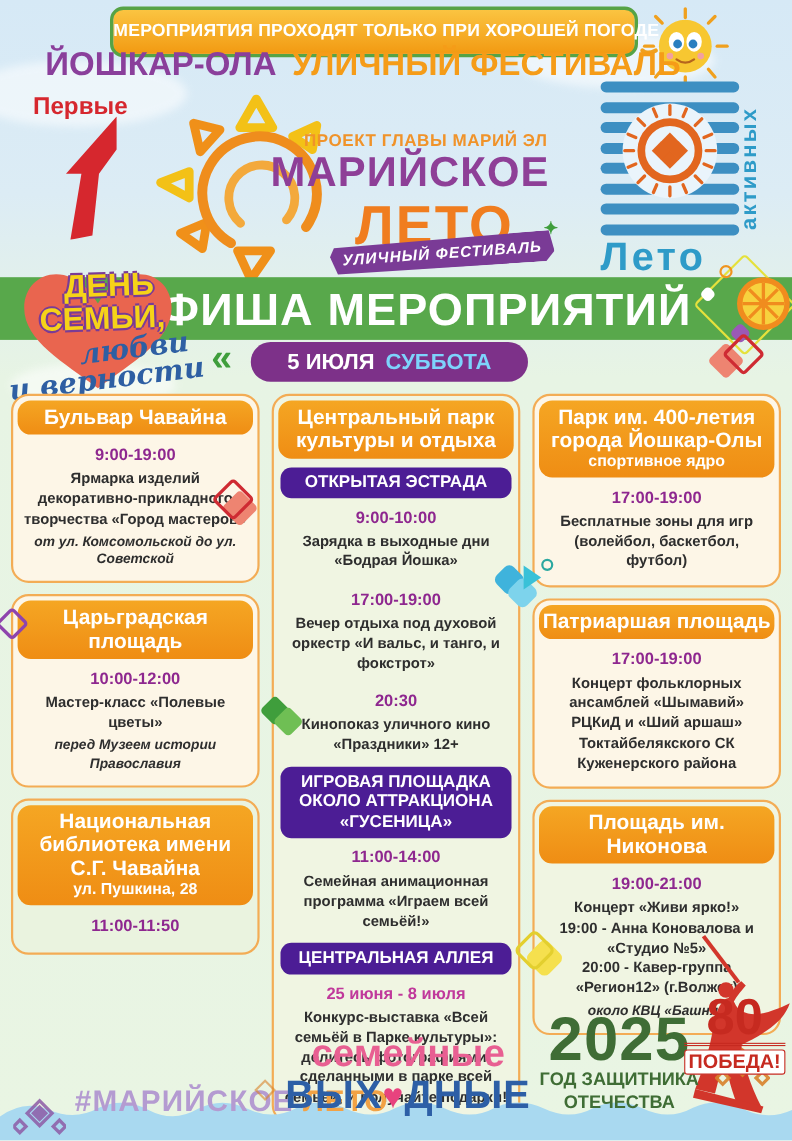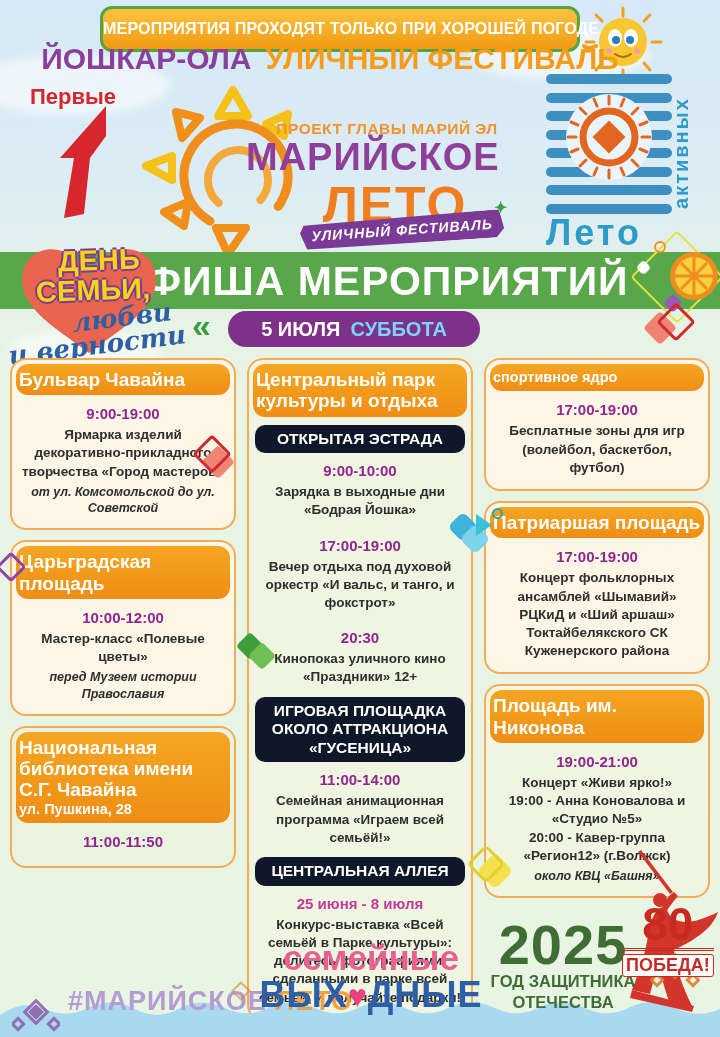--- a/index.html
+++ b/index.html
@@ -57,29 +57,29 @@
   .diam{position:absolute;transform:rotate(45deg);border-radius:4px;}
   .diam-outline{position:absolute;transform:rotate(45deg);border-radius:4px;background:transparent;}
   .ring{position:absolute;border-radius:50%;}
   .tri-right{position:absolute;width:0;height:0;border-top:11px solid transparent;border-bottom:11px solid transparent;border-left:16px solid #39c1d8;}
   
   .cards{position:absolute;left:10px;top:358px;width:700px;display:flex;gap:11px;}
   .col{width:226px;display:flex;flex-direction:column;gap:10px;}
   .card{border:2px solid #f3ac55;border-radius:16px;background:#fdf6e7;padding:4px 4px 10px;box-sizing:border-box;}
   .card.green{background:#eaf3df;}
   .card.green2{background:#f0f5e2;}
-  .card-header{background:linear-gradient(180deg,#f5a623,#ef8d14);border-radius:12px;color:#fff;font-weight:bold;font-size:19px;padding:5px 3px;line-height:1.12;}
+  .card-header{background:linear-gradient(180deg,#f5a623,#ef8d14);border-radius:12px;color:#fff;font-weight:bold;font-size:19px;text-align:center;padding:5px 3px;line-height:1.12;}
   .card-sub{font-size:14.5px;font-weight:bold;line-height:1.2;}
   .card-body{padding:7px 5px 2px;text-align:center;}
   .time{color:#8e278f;font-weight:bold;font-size:15px;margin:3px 0 4px;}
   .time.pink{color:#c0399b;}
   .desc{color:#2e2e2e;font-weight:bold;font-size:13.5px;line-height:1.35;}
   .note{color:#2e2e2e;font-weight:bold;font-style:italic;font-size:12.5px;margin-top:3px;line-height:1.3;}
   .gap{height:14px;}
-  .pill{background:#0f172a;border-radius:10px;color:#fff;font-weight:bold;font-size:15.5px;text-align:center;padding:5px 6px;margin:8px 2px 4px;line-height:1.2;}
+  .pill{background:#4c1d95;border-radius:10px;color:#fff;font-weight:bold;font-size:15.5px;text-align:center;padding:5px 6px;margin:8px 2px 4px;line-height:1.2;}
   
   .hashtag{position:absolute;left:68px;top:986px;font-weight:bold;font-size:27px;letter-spacing:1px;white-space:nowrap;z-index:6;text-align:center;}
   .hashtag .h1{color:#b49bd1;}
   .hashtag .h2{color:#f2a245;}
   .family{position:absolute;left:249px;top:940px;width:244px;text-align:center;z-index:6;line-height:1.0;}
   .family .f1{color:#e85f92;font-weight:bold;font-size:35px;display:block;}
   .family .f2{color:#2d5fa6;font-weight:bold;font-size:36px;display:block;margin-top:2px;letter-spacing:1px;}
   .family .fh{color:#e8437e;font-size:32px;}
   .year-block{position:absolute;left:490px;top:918px;width:146px;text-align:center;color:#3f6d35;z-index:6;}
   .year-block .y{font-weight:bold;font-size:56px;line-height:.95;letter-spacing:1px;}
@@ -288,20 +288,21 @@
         <div class="card-body" style="padding-top:2px;">
           <div class="time pink">25 июня - 8 июля</div>
           <div class="desc">Конкурс-выставка «Всей семьёй в Парке культуры»: делитесь фотографиями, сделанными в парке всей семьёй, и получайте подарки!</div>
         </div>
       </div>
     </div>
 
     <div class="col">
       <div class="card">
         <div class="card-header">
+          <span>Парк им. 400-летия города Йошкар-Олы</span>
           <div class="card-sub">спортивное ядро</div>
         </div>
         <div class="card-body">
           <div class="time">17:00-19:00</div>
           <div class="desc">Бесплатные зоны для игр (волейбол, баскетбол, футбол)</div>
         </div>
       </div>
       <div class="card">
         <div class="card-header">Патриаршая площадь</div>
         <div class="card-body">

